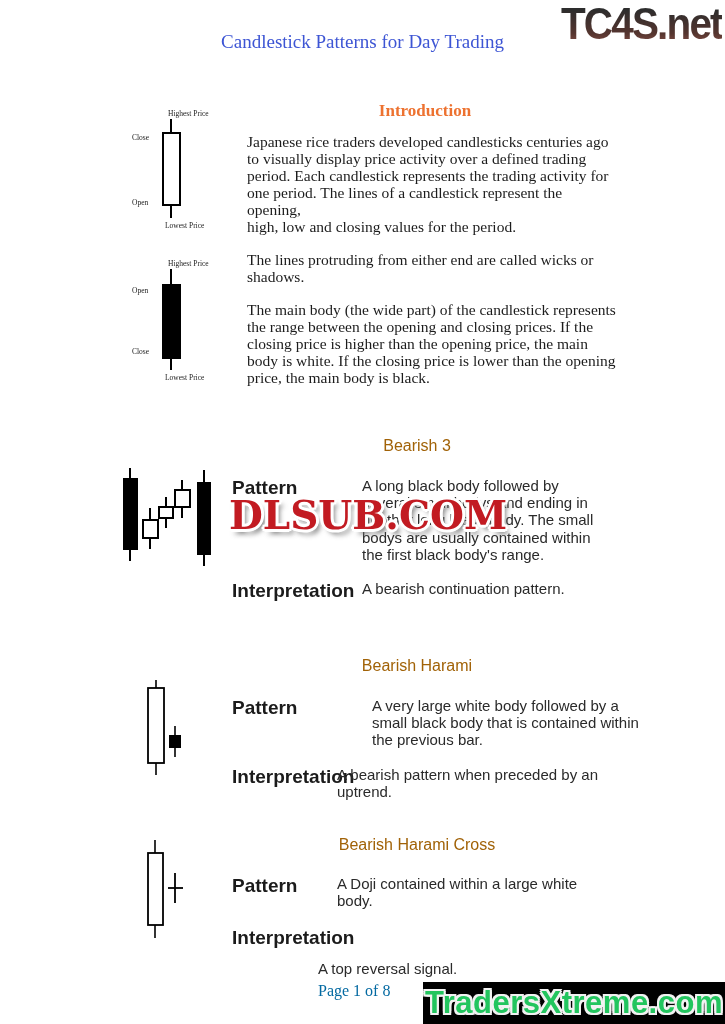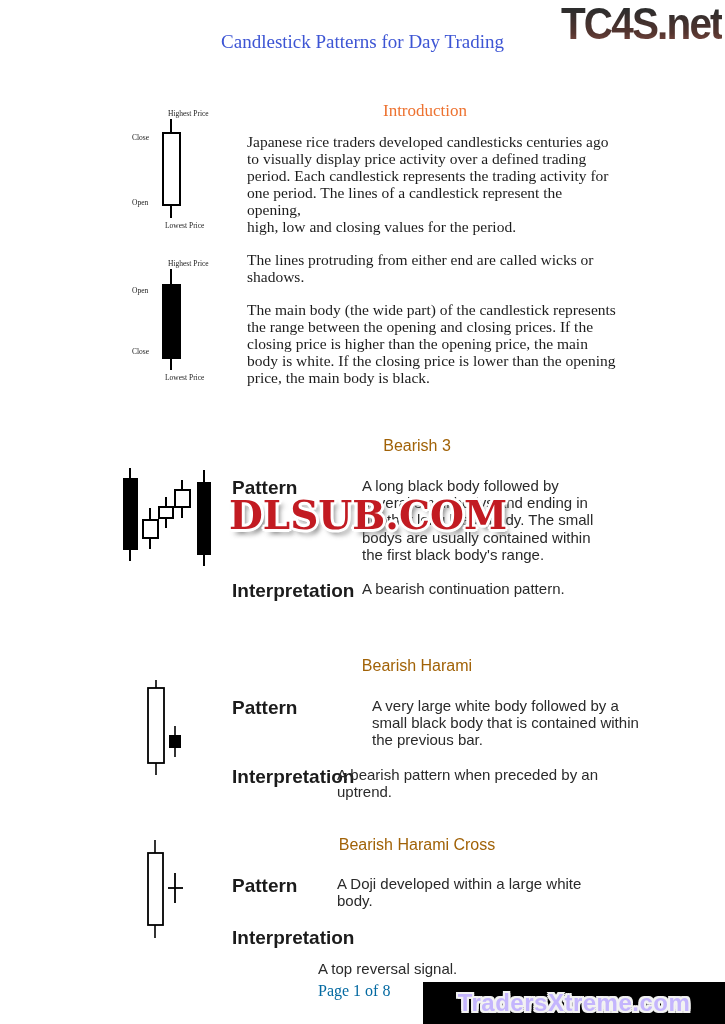--- a/index.html
+++ b/index.html
@@ -10,21 +10,21 @@
   .doc-title{position:absolute;left:0;top:31px;width:725px;text-align:center;
              font-size:19px;color:#3d55d4;font-family:"Liberation Serif",serif;}
   .tc4s-logo{position:absolute;top:0;right:3px;height:48px;line-height:48px;
              font-family:"Liberation Sans",sans-serif;font-weight:900;font-size:44px;
              letter-spacing:-2px;transform:scaleX(0.92);transform-origin:right center;
              background:linear-gradient(180deg,#2d2d2d 20%,#55352f 70%,#92544a 100%);
              -webkit-background-clip:text;background-clip:text;color:transparent;}
 
   
   .intro-heading{position:absolute;left:247px;top:101px;width:356px;text-align:center;
-                 font-weight:normal;font-size:17px;color:#ed7230;font-family:"Liberation Serif",serif;}
+                 font-weight:bold;font-size:17px;color:#ed7230;font-family:"Liberation Serif",serif;}
   .intro-text{position:absolute;left:247px;top:133px;width:372px;
               font-size:15.5px;line-height:17px;color:#1c1c1c;}
   .intro-text p{margin:0 0 16px 0;white-space:pre-line;}
 
   
   .diagram{position:absolute;}
   .diagram svg text{font-family:"Liberation Serif",serif;font-size:7.5px;fill:#1a1a1a;}
 
   
   .section-heading{position:absolute;left:232px;width:370px;text-align:center;
@@ -41,22 +41,22 @@
              letter-spacing:0px;color:#c21b22;
              text-shadow:-2px -2px 0 #fff,2px -2px 0 #fff,-2px 2px 0 #fff,2px 2px 0 #fff,
                          -3px 0 0 #fff,3px 0 0 #fff,0 -3px 0 #fff,0 3px 0 #fff,
                          4px 5px 5px rgba(110,110,110,0.85);}
 
   
   .page-label{position:absolute;left:318px;top:982px;font-size:16px;color:#0369a1;
               font-family:"Liberation Serif",serif;}
   .footer-bar{position:absolute;left:423px;top:982px;width:302px;height:42px;background:#000;
               display:flex;align-items:center;justify-content:center;}
-  .tx-logo{font-family:"Liberation Sans",sans-serif;font-weight:bold;font-size:24px;
-           letter-spacing:0.5px;color:#c4b5fd;
+  .tx-logo{font-family:"Liberation Sans",sans-serif;font-weight:bold;font-size:31px;
+           letter-spacing:0.5px;color:#22c55e;
            text-shadow:-2px -2px 0 #f2f2f2,2px -2px 0 #f2f2f2,-2px 2px 0 #f2f2f2,2px 2px 0 #f2f2f2,
                        0 -2px 0 #f2f2f2,0 2px 0 #f2f2f2,-2px 0 0 #f2f2f2,2px 0 0 #f2f2f2;}
 </style>
 </head>
 <body>
 
 <div class="page">
 
   <div class="doc-title">Candlestick Patterns for Day Trading</div>
   <div class="tc4s-logo">TC4S.net</div>
@@ -147,21 +147,21 @@
   <div class="section-heading" style="top:836px;">Bearish Harami Cross</div>
   <div class="diagram" style="left:145px;top:838px;">
     <svg width="50" height="110" viewBox="0 0 50 110">
       <line x1="10" y1="2" x2="10" y2="100" stroke="#000" stroke-width="1.6"></line>
       <rect x="3" y="15" width="15" height="72" fill="#fff" stroke="#000" stroke-width="1.8"></rect>
       <line x1="30" y1="35" x2="30" y2="65" stroke="#000" stroke-width="1.8"></line>
       <line x1="23" y1="50" x2="38" y2="50" stroke="#000" stroke-width="1.8"></line>
     </svg>
   </div>
   <div class="row-label" style="top:875px;">Pattern</div>
-  <div class="row-text" style="left:337px;top:875px;width:268px;">A Doji developed within a large white
+  <div class="row-text" style="left:337px;top:875px;width:268px;">A Doji contained within a large white
 body.</div>
   <div class="row-label" style="top:927px;">Interpretation</div>
   <div class="row-text" style="left:318px;top:927px;width:268px;margin-top:33px;">A top reversal signal.</div>
 
   <div class="page-label">Page 1 of 8</div>
   <div class="footer-bar">
     <span class="tx-logo">TradersXtreme.com</span>
   </div>
 
 </div>

